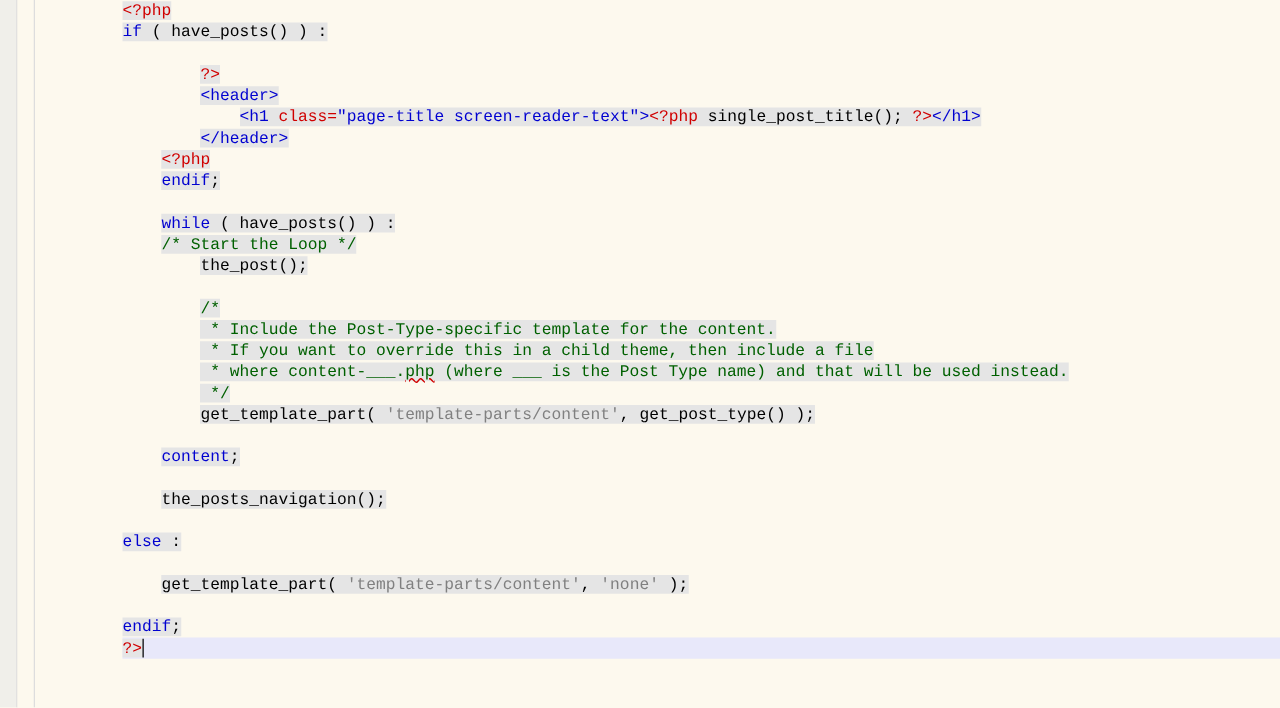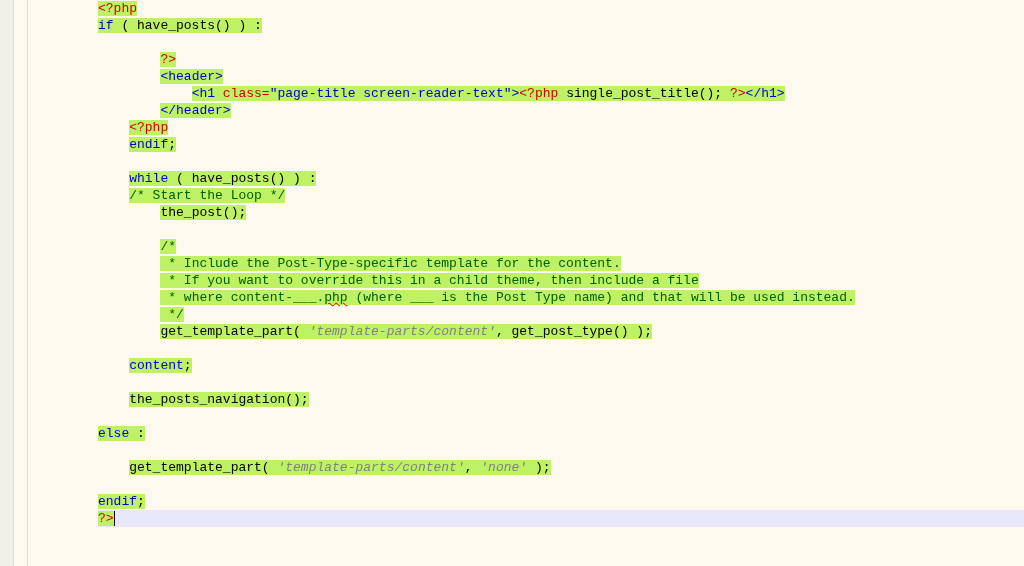--- a/index.html
+++ b/index.html
@@ -52,27 +52,27 @@
     }
     .line {
       height: 17px;
       white-space: pre;
       position: relative;
     }
     .line.cursor-line {
       background: #E8E8FA;
     }
     .hl {
-      background: #bef264;
+      background: #e5e5e5;
       display: inline;
     }
     .t-blue { color: #0000D0; }
     .t-red { color: #D00000; }
     .t-dgreen { color: #006000; }
-    .t-gray { color: #808080; font-style: italic; }
+    .t-gray { color: #808080; }
     .t-black { color: #000000; }
     .t-wavy {
       text-decoration: underline wavy #D00000;
       text-decoration-thickness: 1px;
     }
     .caret {
       display: inline-block;
       width: 1px;
       height: 15px;
       background: #000;

